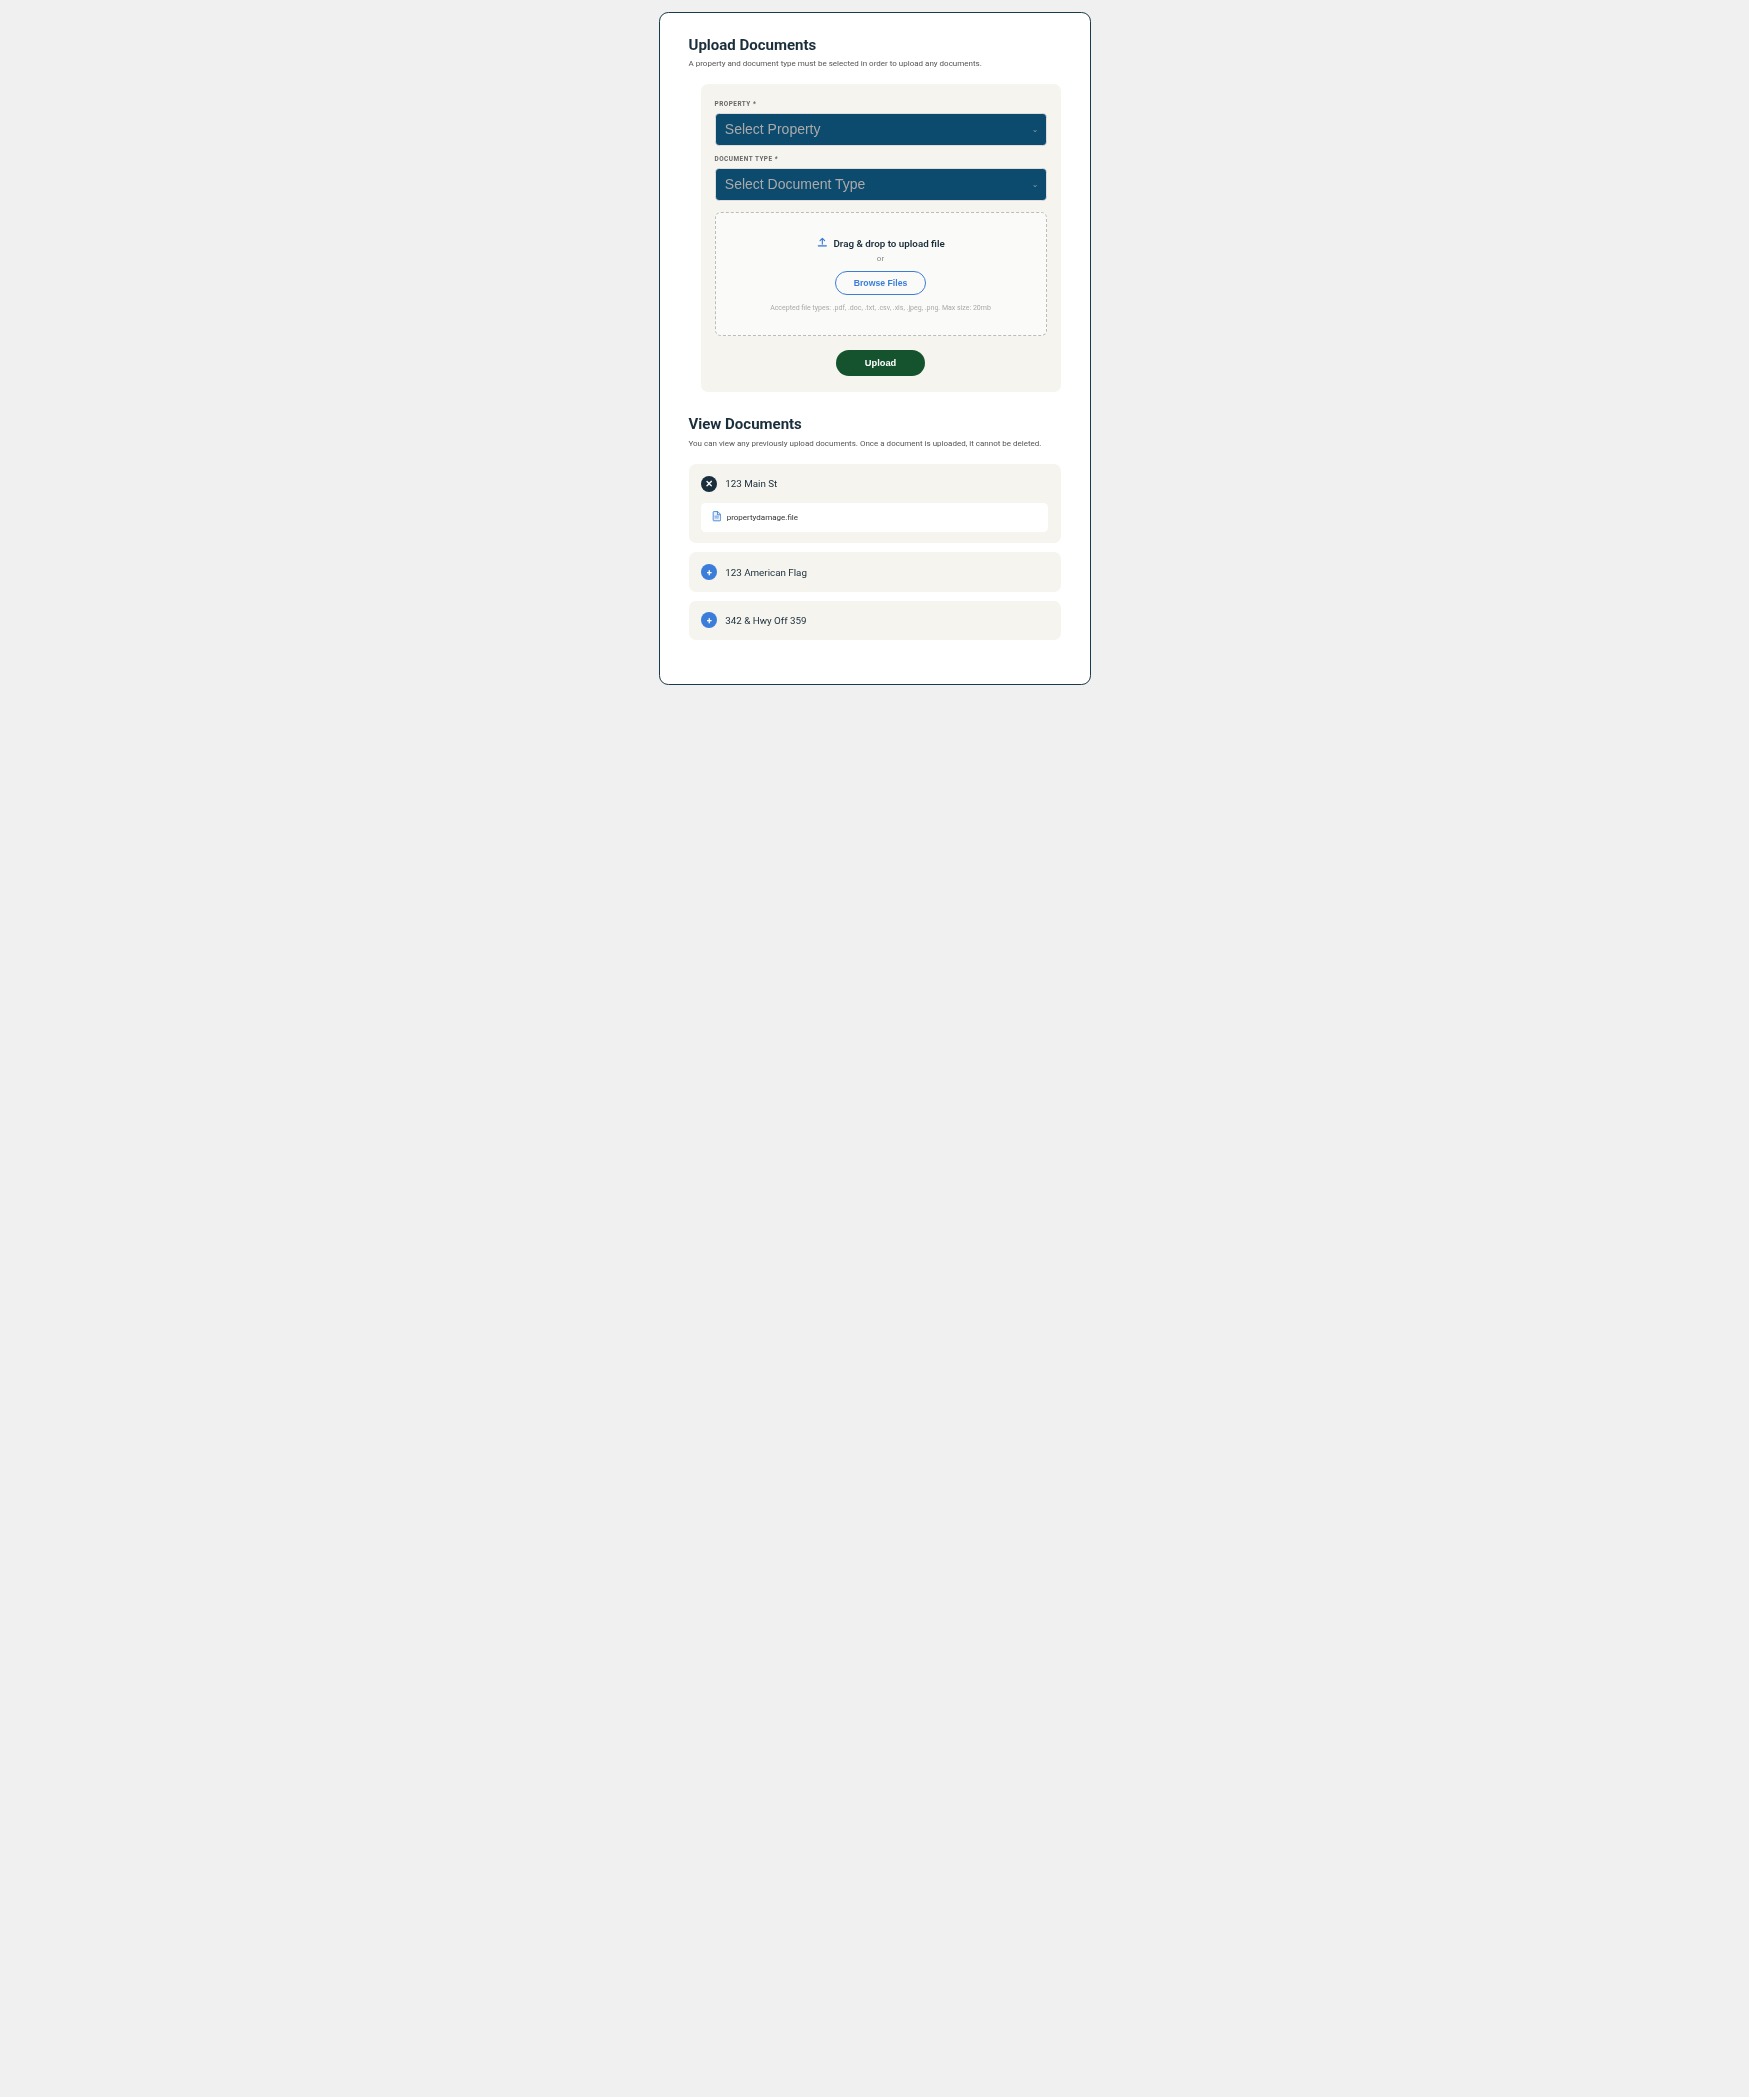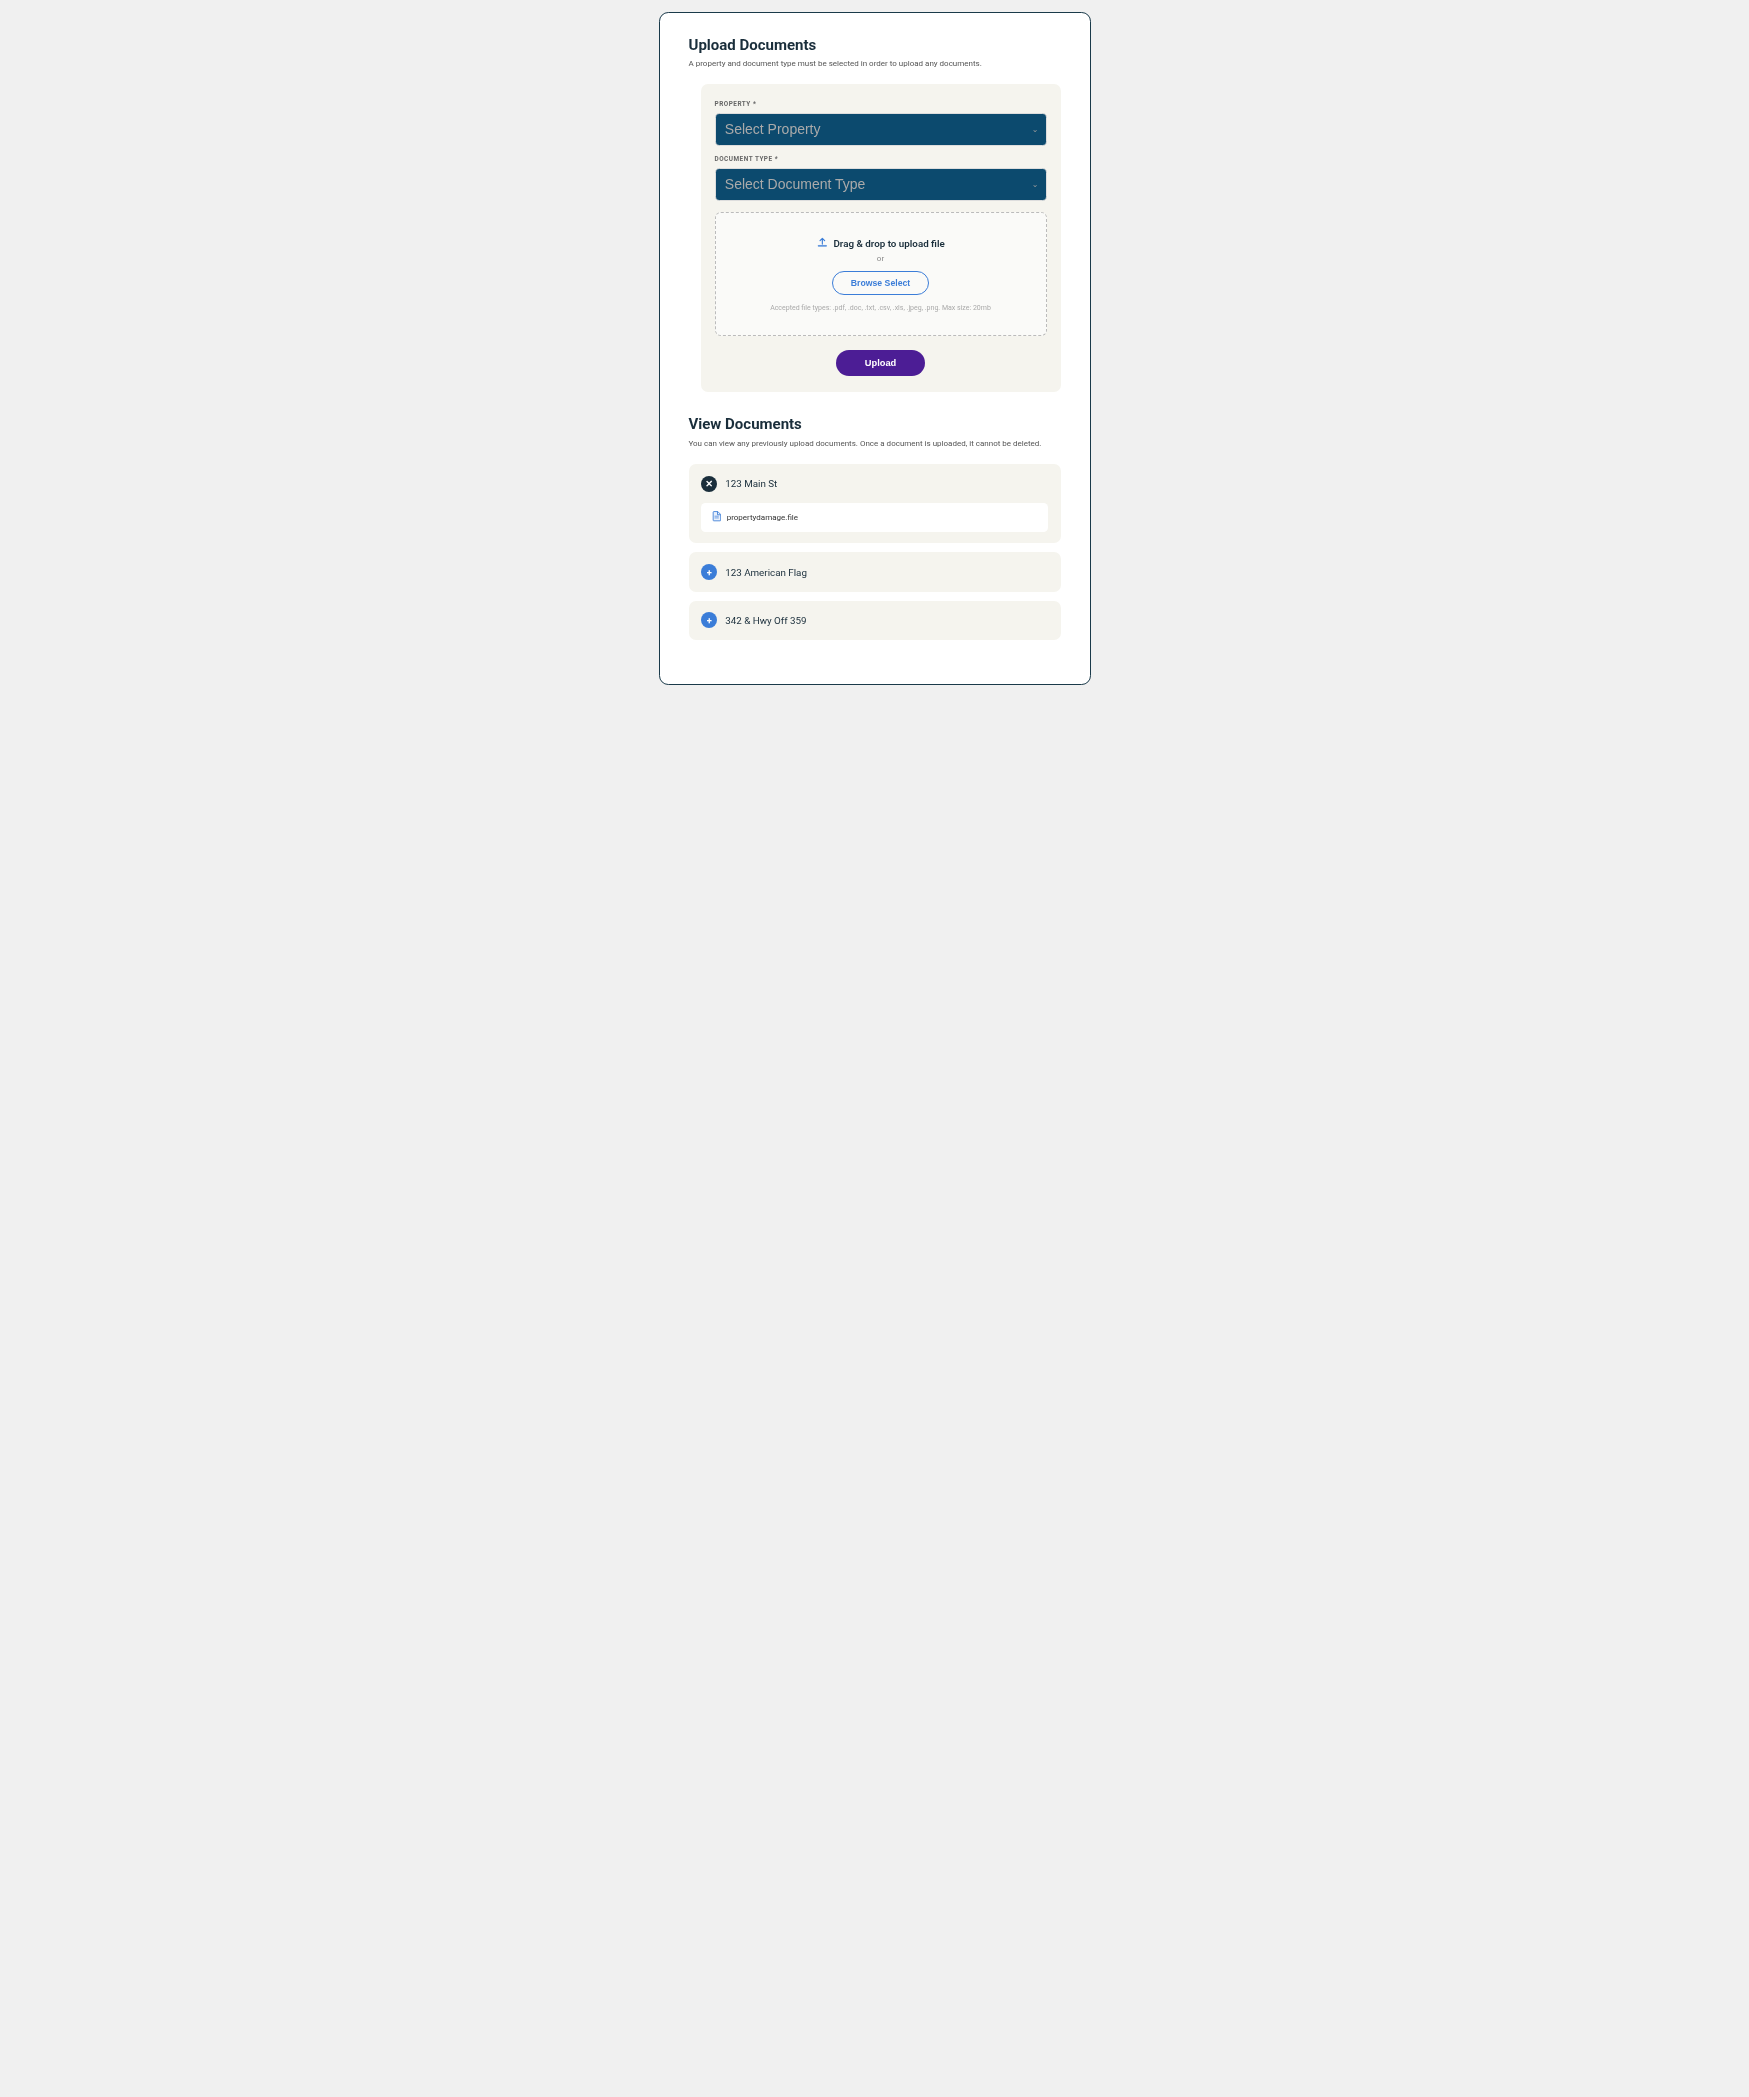--- a/index.html
+++ b/index.html
@@ -125,21 +125,21 @@
 
     .accepted-files-text {
       font-size: 7px;
       color: #aaa;
       margin-top: 9.3px;
     }
 
     .upload-btn {
       display: block;
       margin: 0 auto;
-      background: #4c1d95;
+      background: #14532d;
       color: #ffffff;
       border: none;
       border-radius: 29px;
       padding: 8px 29px;
       font-size: 9.3px;
       font-weight: 600;
       cursor: not-allowed;
     }
 
     
@@ -250,21 +250,21 @@
           <span class="upload-icon-svg">
             <svg width="12.7" height="12.7" viewBox="0 0 22 22" fill="none" xmlns="http://www.w3.org/2000/svg">
               <path d="M11 14V4M11 4L7 8M11 4L15 8" stroke="#3b7dd8" stroke-width="2" stroke-linecap="round" stroke-linejoin="round"></path>
               <path d="M4 17H18" stroke="#3b7dd8" stroke-width="2" stroke-linecap="round"></path>
               <rect x="4" y="15" width="14" height="4" rx="1" fill="#3b7dd8" opacity="0.15"></rect>
             </svg>
           </span>
           <span>Drag &amp; drop to upload file</span>
         </div>
         <p class="drag-drop-or">or</p>
-        <button class="browse-files-btn">Browse Select</button>
+        <button class="browse-files-btn">Browse Files</button>
         <p class="accepted-files-text">Accepted file types: .pdf, .doc, .txt, .csv, .xls, .jpeg, .png. Max size: 20mb</p>
       </div>
 
       <button class="upload-btn" disabled="">Upload</button>
 
     </div>
   </section>
 
   <section class="view-section">
     <h2 class="section-title">View Documents</h2>

